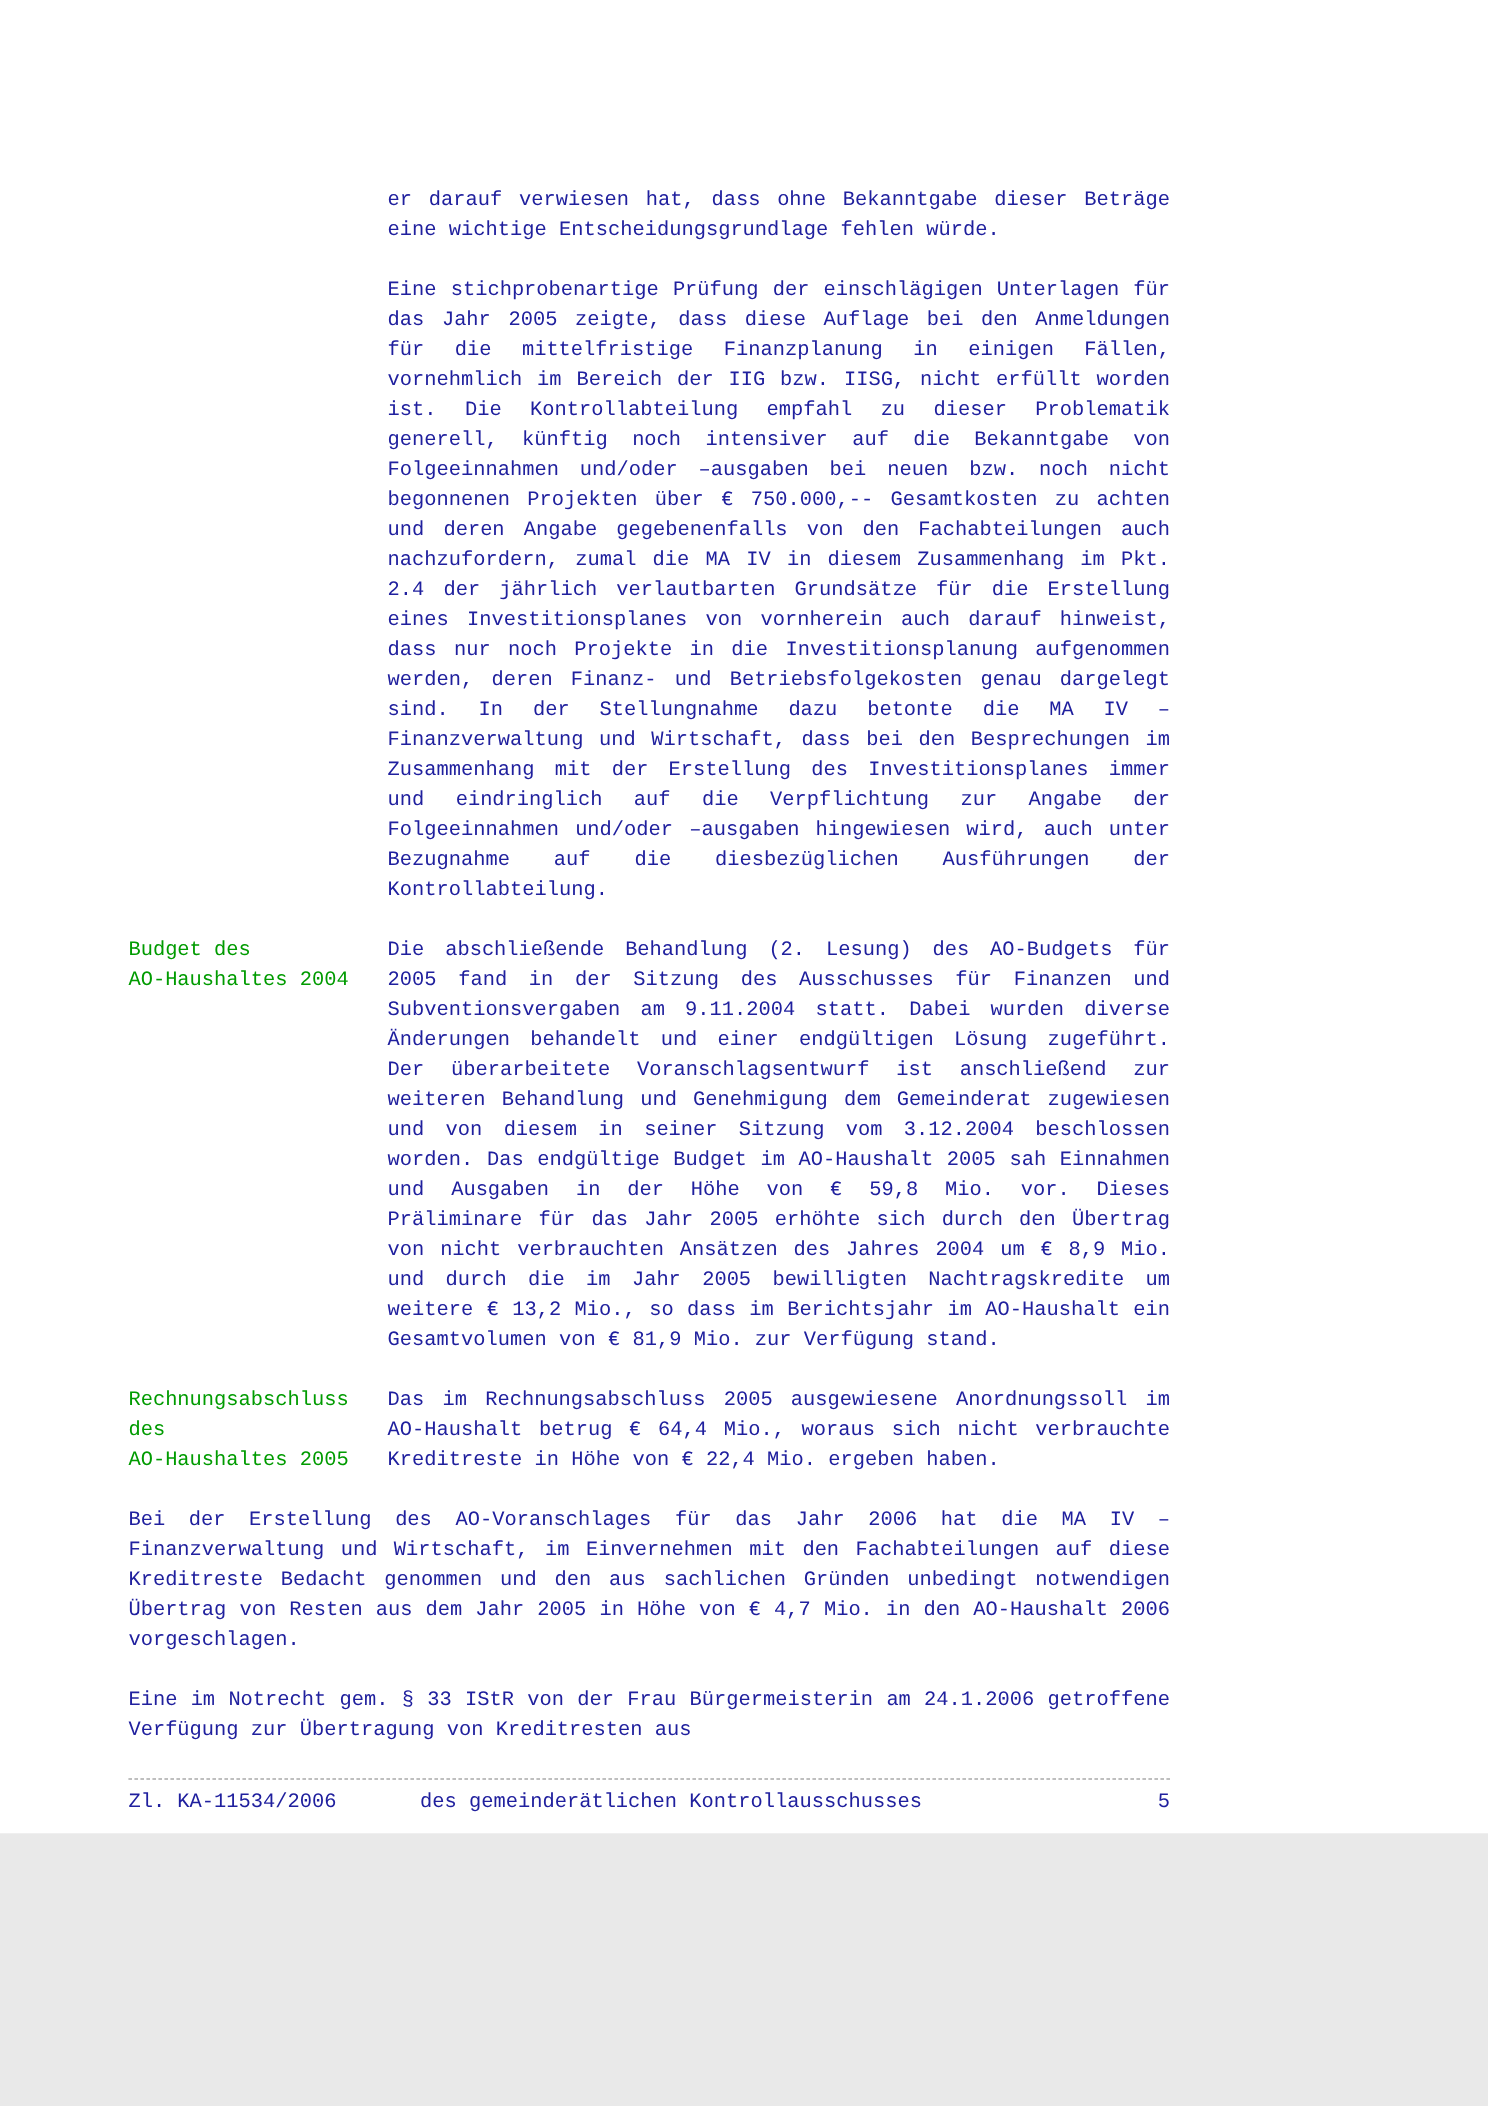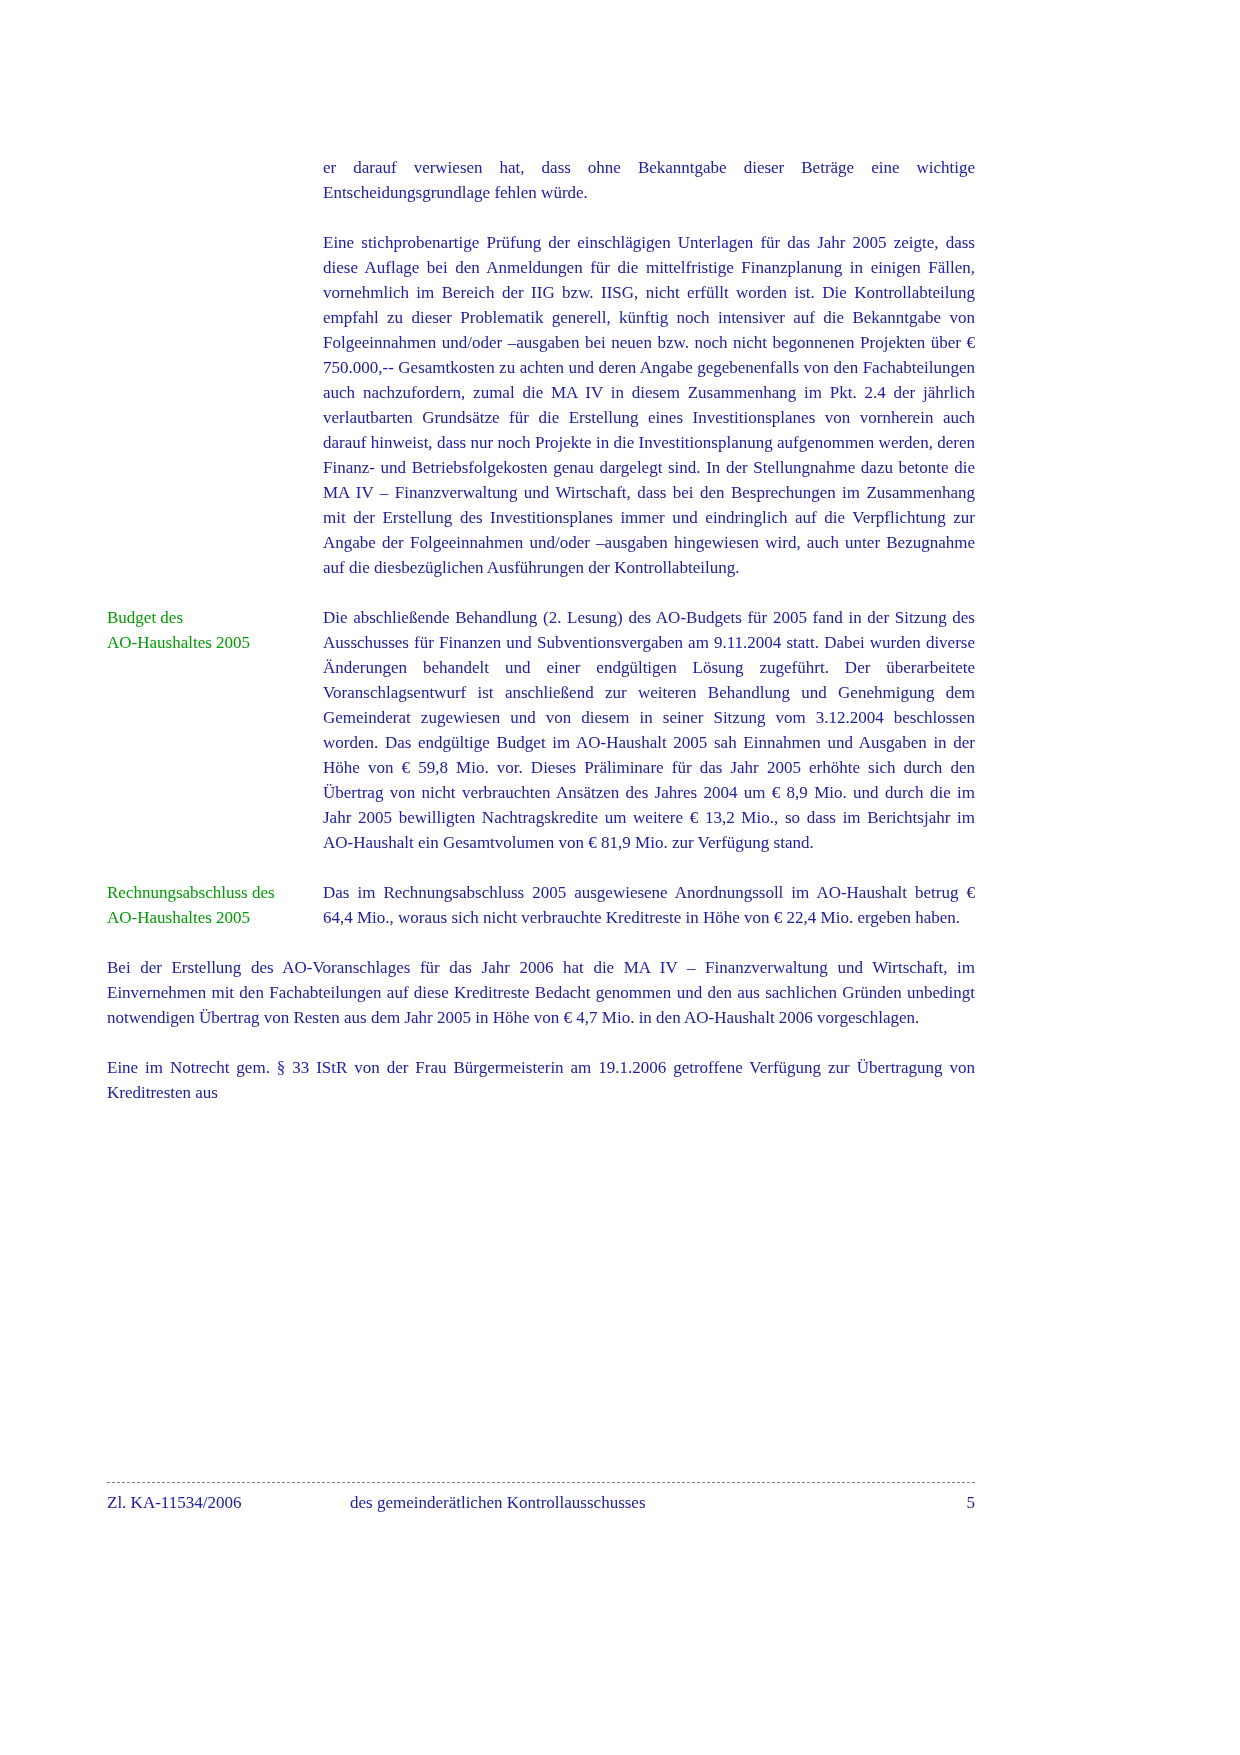--- a/index.html
+++ b/index.html
@@ -6,24 +6,24 @@
     --body-color:#20209e;
     --label-color:#009b00;
     --rule-color:#808080;
     --page-bg:#ffffff;
   }
   *{ box-sizing:border-box; }
   html,body{ margin:0; padding:0; background:#e9e9e9; }
   .page{
     position:relative;
     width:1240px;
-    height:1755px;
+    height:1528px;
     margin:0 auto;
     background:var(--page-bg);
-    font-family:Liberation Serif, serif;
+    font-family:Liberation Mono, monospace;
     font-size:17px;
     line-height:25px;
     color:var(--body-color);
     overflow:hidden;
   }
   .content{
     position:absolute;
     top:155px;
     left:107px;
     width:868px;
@@ -81,38 +81,38 @@
     <section class="section">
       <aside class="label-col"></aside>
       <div class="text-col">
         <p class="para">er darauf verwiesen hat, dass ohne Bekanntgabe dieser Beträge eine wichtige Entscheidungsgrundlage fehlen würde.</p>
         <p class="para">Eine stichprobenartige Prüfung der einschlägigen Unterlagen für das Jahr 2005 zeigte, dass diese Auflage bei den Anmeldungen für die mittelfristige Finanzplanung in einigen Fällen, vornehmlich im Bereich der IIG bzw. IISG, nicht erfüllt worden ist. Die Kontrollabteilung empfahl zu dieser Problematik generell, künftig noch intensiver auf die Bekanntgabe von Folgeeinnahmen und/oder –ausgaben bei neuen bzw. noch nicht begonnenen Projekten über € 750.000,-- Gesamtkosten zu achten und deren Angabe gegebenenfalls von den Fachabteilungen auch nachzufordern, zumal die MA IV in diesem Zusammenhang im Pkt. 2.4 der jährlich verlautbarten Grundsätze für die Erstellung eines Investitionsplanes von vornherein auch darauf hinweist, dass nur noch Projekte in die Investitionsplanung aufgenommen werden, deren Finanz- und Betriebsfolgekosten genau dargelegt sind. In der Stellungnahme dazu betonte die MA IV – Finanzverwaltung und Wirtschaft, dass bei den Besprechungen im Zusammenhang mit der Erstellung des Investitionsplanes immer und eindringlich auf die Verpflichtung zur Angabe der Folgeeinnahmen und/oder –ausgaben hingewiesen wird, auch unter Bezugnahme auf die diesbezüglichen Ausführungen der Kontrollabteilung.</p>
       </div>
     </section>
 
     <section class="section">
       <aside class="label-col">Budget des
-AO-Haushaltes 2005</aside>
+AO-Haushaltes 2004</aside>
       <div class="text-col">
         <p class="para">Die abschließende Behandlung (2. Lesung) des AO-Budgets für 2005 fand in der Sitzung des Ausschusses für Finanzen und Subventionsvergaben am 9.11.2004 statt. Dabei wurden diverse Änderungen behandelt und einer endgültigen Lösung zugeführt. Der überarbeitete Voranschlagsentwurf ist anschließend zur weiteren Behandlung und Genehmigung dem Gemeinderat zugewiesen und von diesem in seiner Sitzung vom 3.12.2004 beschlossen worden. Das endgültige Budget im AO-Haushalt 2005 sah Einnahmen und Ausgaben in der Höhe von € 59,8 Mio. vor. Dieses Präliminare für das Jahr 2005 erhöhte sich durch den Übertrag von nicht verbrauchten Ansätzen des Jahres 2004 um € 8,9 Mio. und durch die im Jahr 2005 bewilligten Nachtragskredite um weitere € 13,2 Mio., so dass im Berichtsjahr im AO-Haushalt ein Gesamtvolumen von € 81,9 Mio. zur Verfügung stand.</p>
       </div>
     </section>
 
     <section class="section">
       <aside class="label-col">Rechnungsabschluss des
 AO-Haushaltes 2005</aside>
       <div class="text-col">
         <p class="para">Das im Rechnungsabschluss 2005 ausgewiesene Anordnungssoll im AO-Haushalt betrug € 64,4 Mio., woraus sich nicht verbrauchte Kreditreste in Höhe von € 22,4 Mio. ergeben haben.</p>
       </div>
     </section>
 
     <section class="section">
       <div class="text-col">
         <p class="para">Bei der Erstellung des AO-Voranschlages für das Jahr 2006 hat die MA IV – Finanzverwaltung und Wirtschaft, im Einvernehmen mit den Fachabteilungen auf diese Kreditreste Bedacht genommen und den aus sachlichen Gründen unbedingt notwendigen Übertrag von Resten aus dem Jahr 2005 in Höhe von € 4,7 Mio. in den AO-Haushalt 2006 vorgeschlagen.</p>
-        <p class="para">Eine im Notrecht gem. § 33 IStR von der Frau Bürgermeisterin am 19.1.2006 getroffene Verfügung zur Übertragung von Kreditresten aus</p>
+        <p class="para">Eine im Notrecht gem. § 33 IStR von der Frau Bürgermeisterin am 24.1.2006 getroffene Verfügung zur Übertragung von Kreditresten aus</p>
       </div>
     </section>
 
   </main>
 
   <footer class="footer">
     <div class="footer-rule"></div>
     <div class="footer-row">
       <span class="footer-left">Zl. KA-11534/2006</span>
       <span class="footer-center">des gemeinderätlichen Kontrollausschusses</span>

